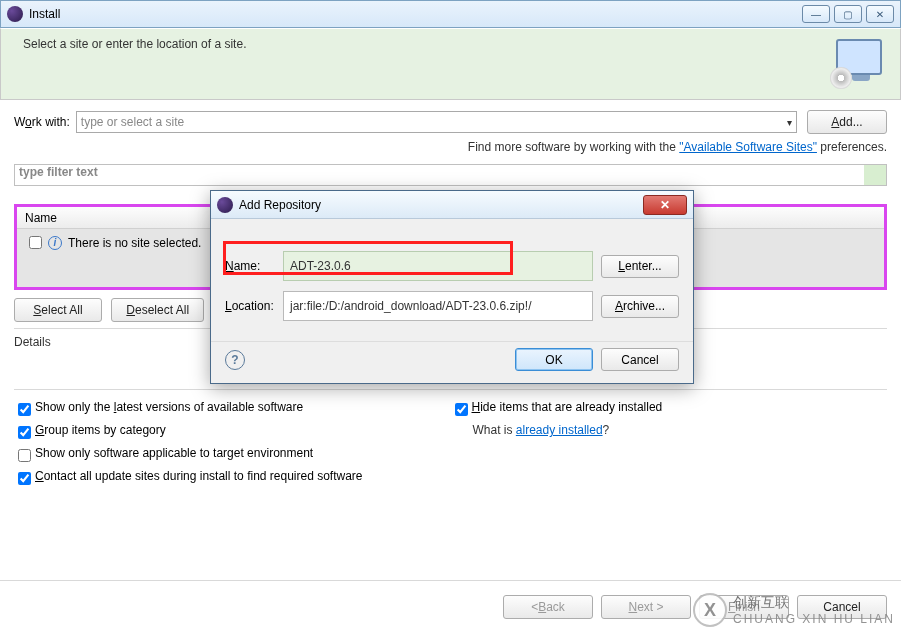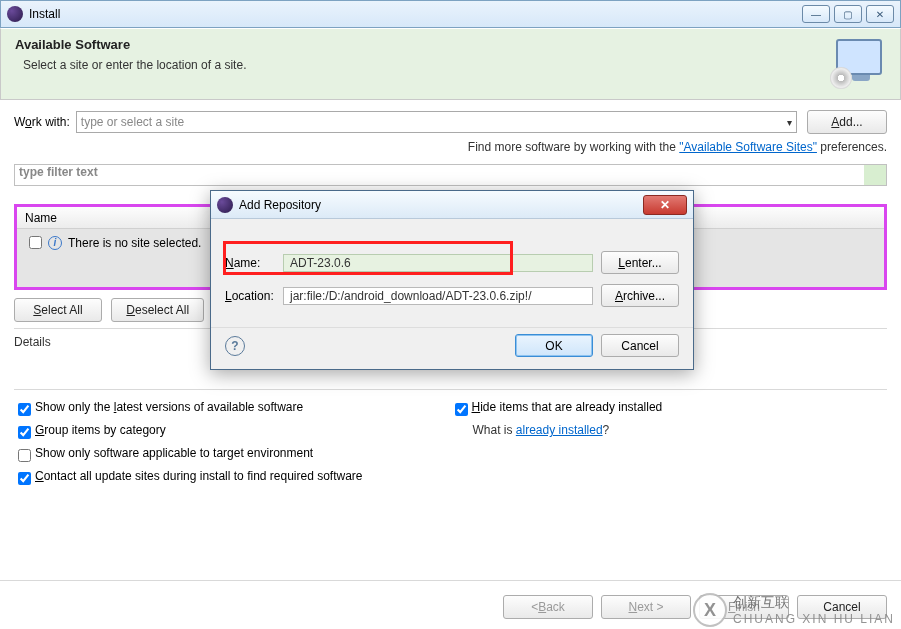--- a/index.html
+++ b/index.html
@@ -61,21 +61,21 @@
   .footer-line{ position:absolute; bottom:48px; left:0; right:0; border-top:1px solid #d9d9d9;}
 
   
   .dialog{ position:absolute; left:210px; top:190px; width:484px; background:#f0f0f0; border:1px solid #4a6a8a; box-shadow:0 4px 18px rgba(0,0,0,0.35);}
   .dlg-title{ height:28px; background:linear-gradient(#f6fbff,#dceaf7); display:flex; align-items:center; padding:0 6px; border-bottom:1px solid #b8c9da;}
   .dlg-title .spacer{flex:1;}
   .dlg-close{ width:44px; height:20px; background:linear-gradient(#e27a73,#c83a30); border:1px solid #8a2a22; border-radius:3px; color:#fff; display:flex; align-items:center; justify-content:center; font-weight:bold;}
   .dlg-body{ padding:14px 14px 10px;}
   .dlg-row{ display:flex; align-items:center; margin-bottom:10px;}
   .dlg-row label{ width:58px;}
-  .dlg-input{ flex:1; height:18px; border:1px solid #b8cdb0; background:#e7f2e1; padding:0 6px; display:flex; align-items:center; color:#333;}
+  .dlg-input{ flex:1; height:30px; border:1px solid #b8cdb0; background:#e7f2e1; padding:0 6px; display:flex; align-items:center; color:#333;}
   .dlg-input.white{ background:#fff; border:1px solid #b9b9b9;}
   .redbox{ position:absolute; border:3px solid #ff1f1f; pointer-events:none;}
   .dlg-btn{ height:23px; min-width:78px; border:1px solid #acacac; background:linear-gradient(#fdfdfd,#e9e9e9); border-radius:3px; margin-left:8px; display:inline-flex; align-items:center; justify-content:center;}
   .dlg-foot{ display:flex; align-items:center; padding:6px 14px 12px; border-top:1px solid #ddd;}
   .dlg-foot .spacer{flex:1;}
   .help{ width:20px;height:20px;border:1.5px solid #5a7a9a;border-radius:50%;display:flex;align-items:center;justify-content:center;color:#5a7a9a;font-weight:bold;}
   .ok{ border:1px solid #3a8dd6; background:linear-gradient(#eaf4fe,#cfe6fb); box-shadow:0 0 0 1px #8dc3f0 inset;}
 
   
   .wm{ position:absolute; right:6px; bottom:2px; opacity:.9; font-size:10px; color:#888; display:flex; align-items:center; gap:6px;}
@@ -89,21 +89,20 @@
   <div class="eclipse-icon"></div>
   <span>Install</span>
   <div class="spacer"></div>
   <div class="winbtn">—</div>
   <div class="winbtn">▢</div>
   <div class="winbtn close">✕</div>
 </div>
 
 <div class="banner">
   <div class="banner-left">
-    <h1>Available Software</h1>
     <p>Select a site or enter the location of a site.</p>
   </div>
   <div class="banner-icon">
     <div class="monitor"></div>
       <div class="cd"></div>
   </div>
 </div>
 
 <div class="content">
 

